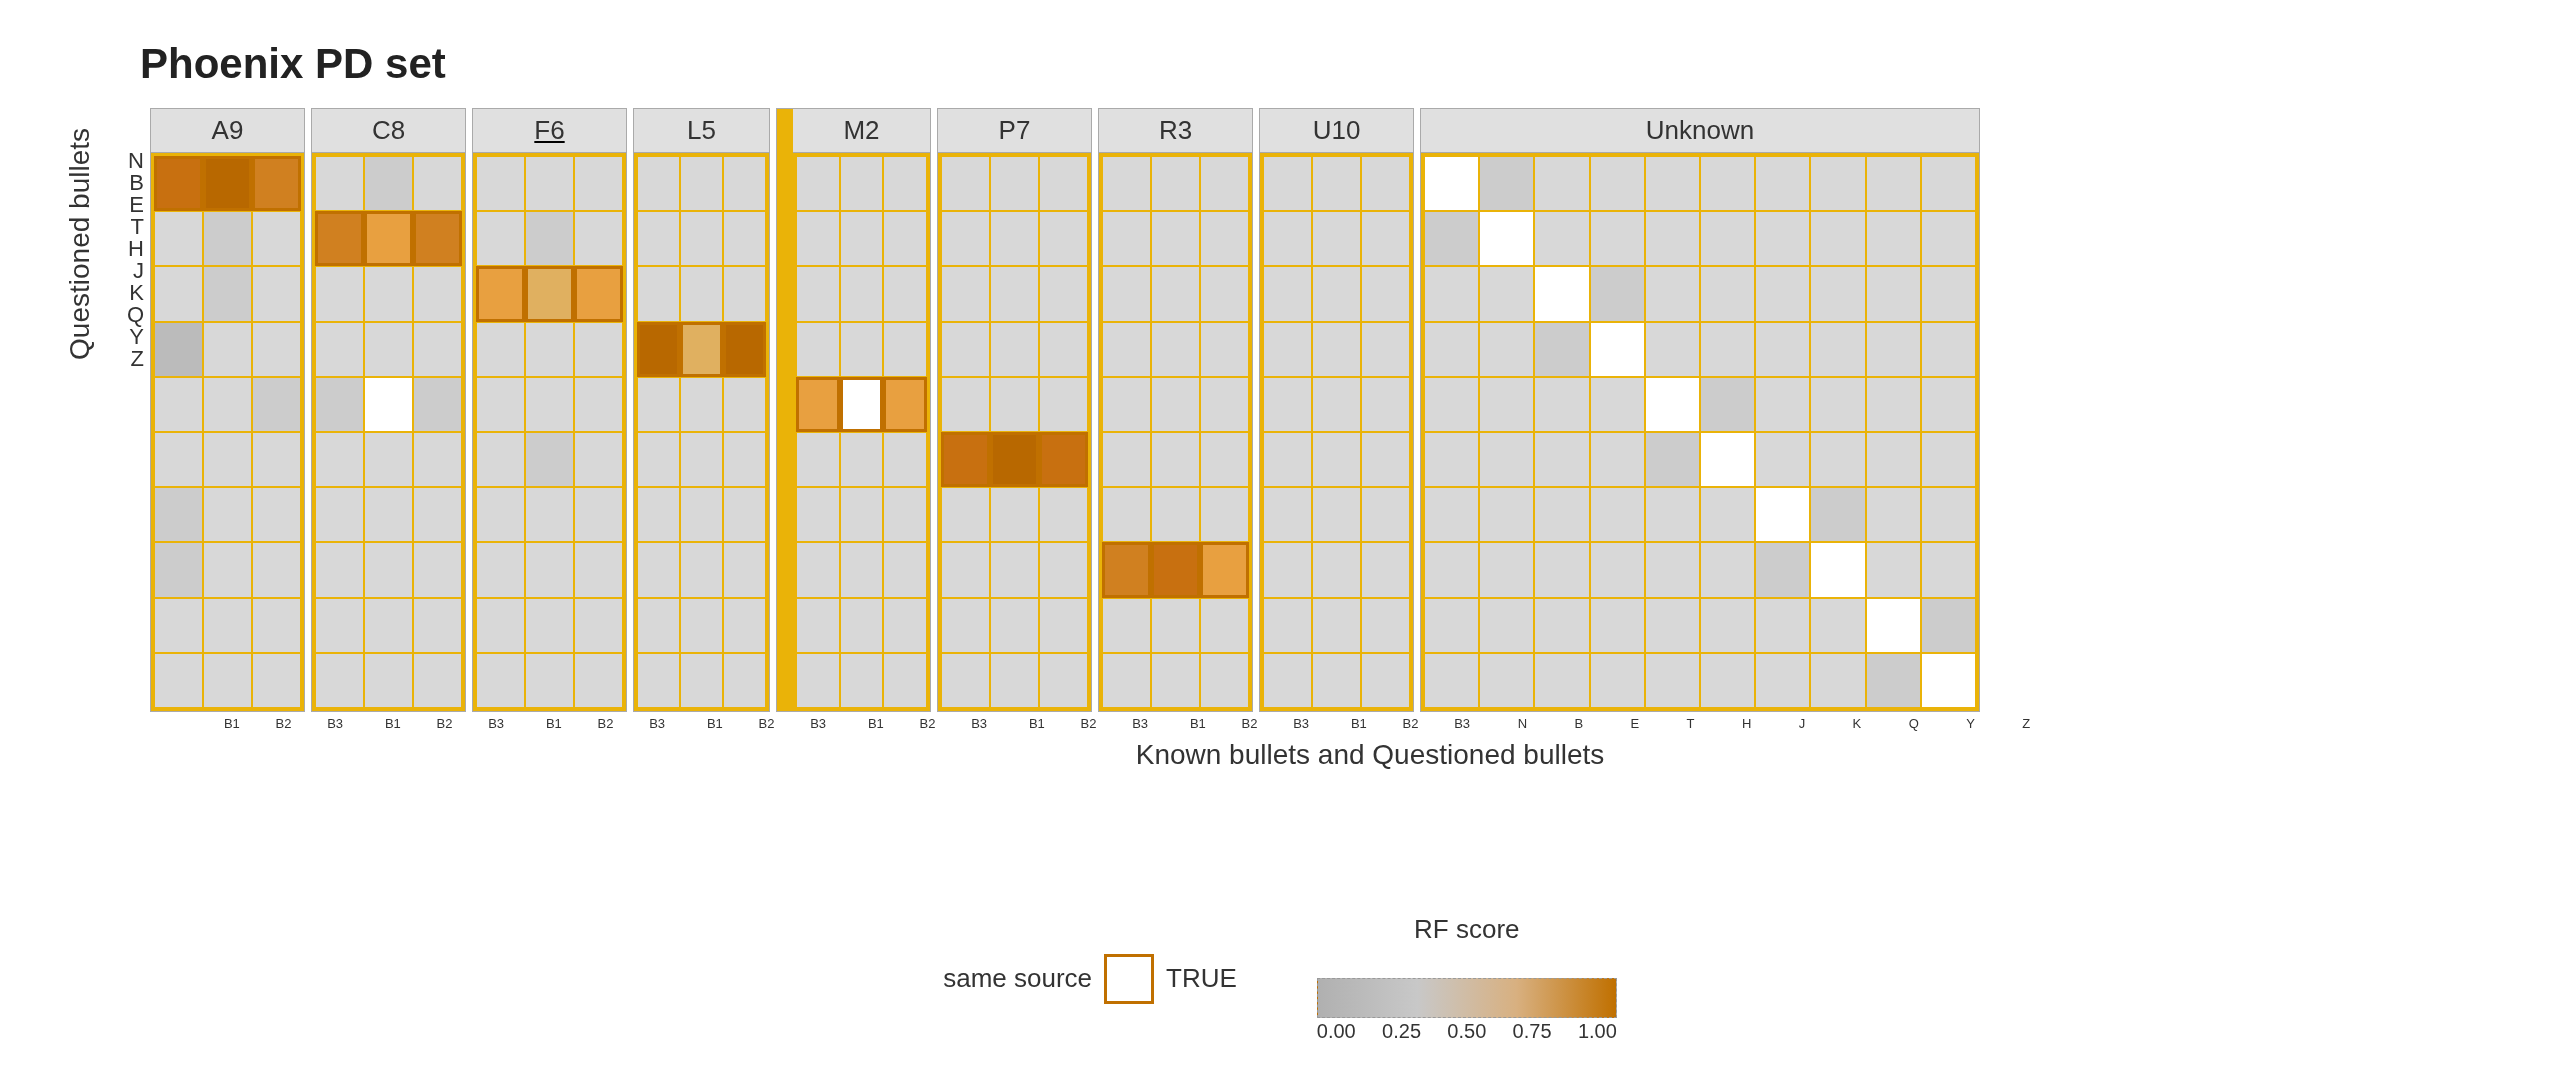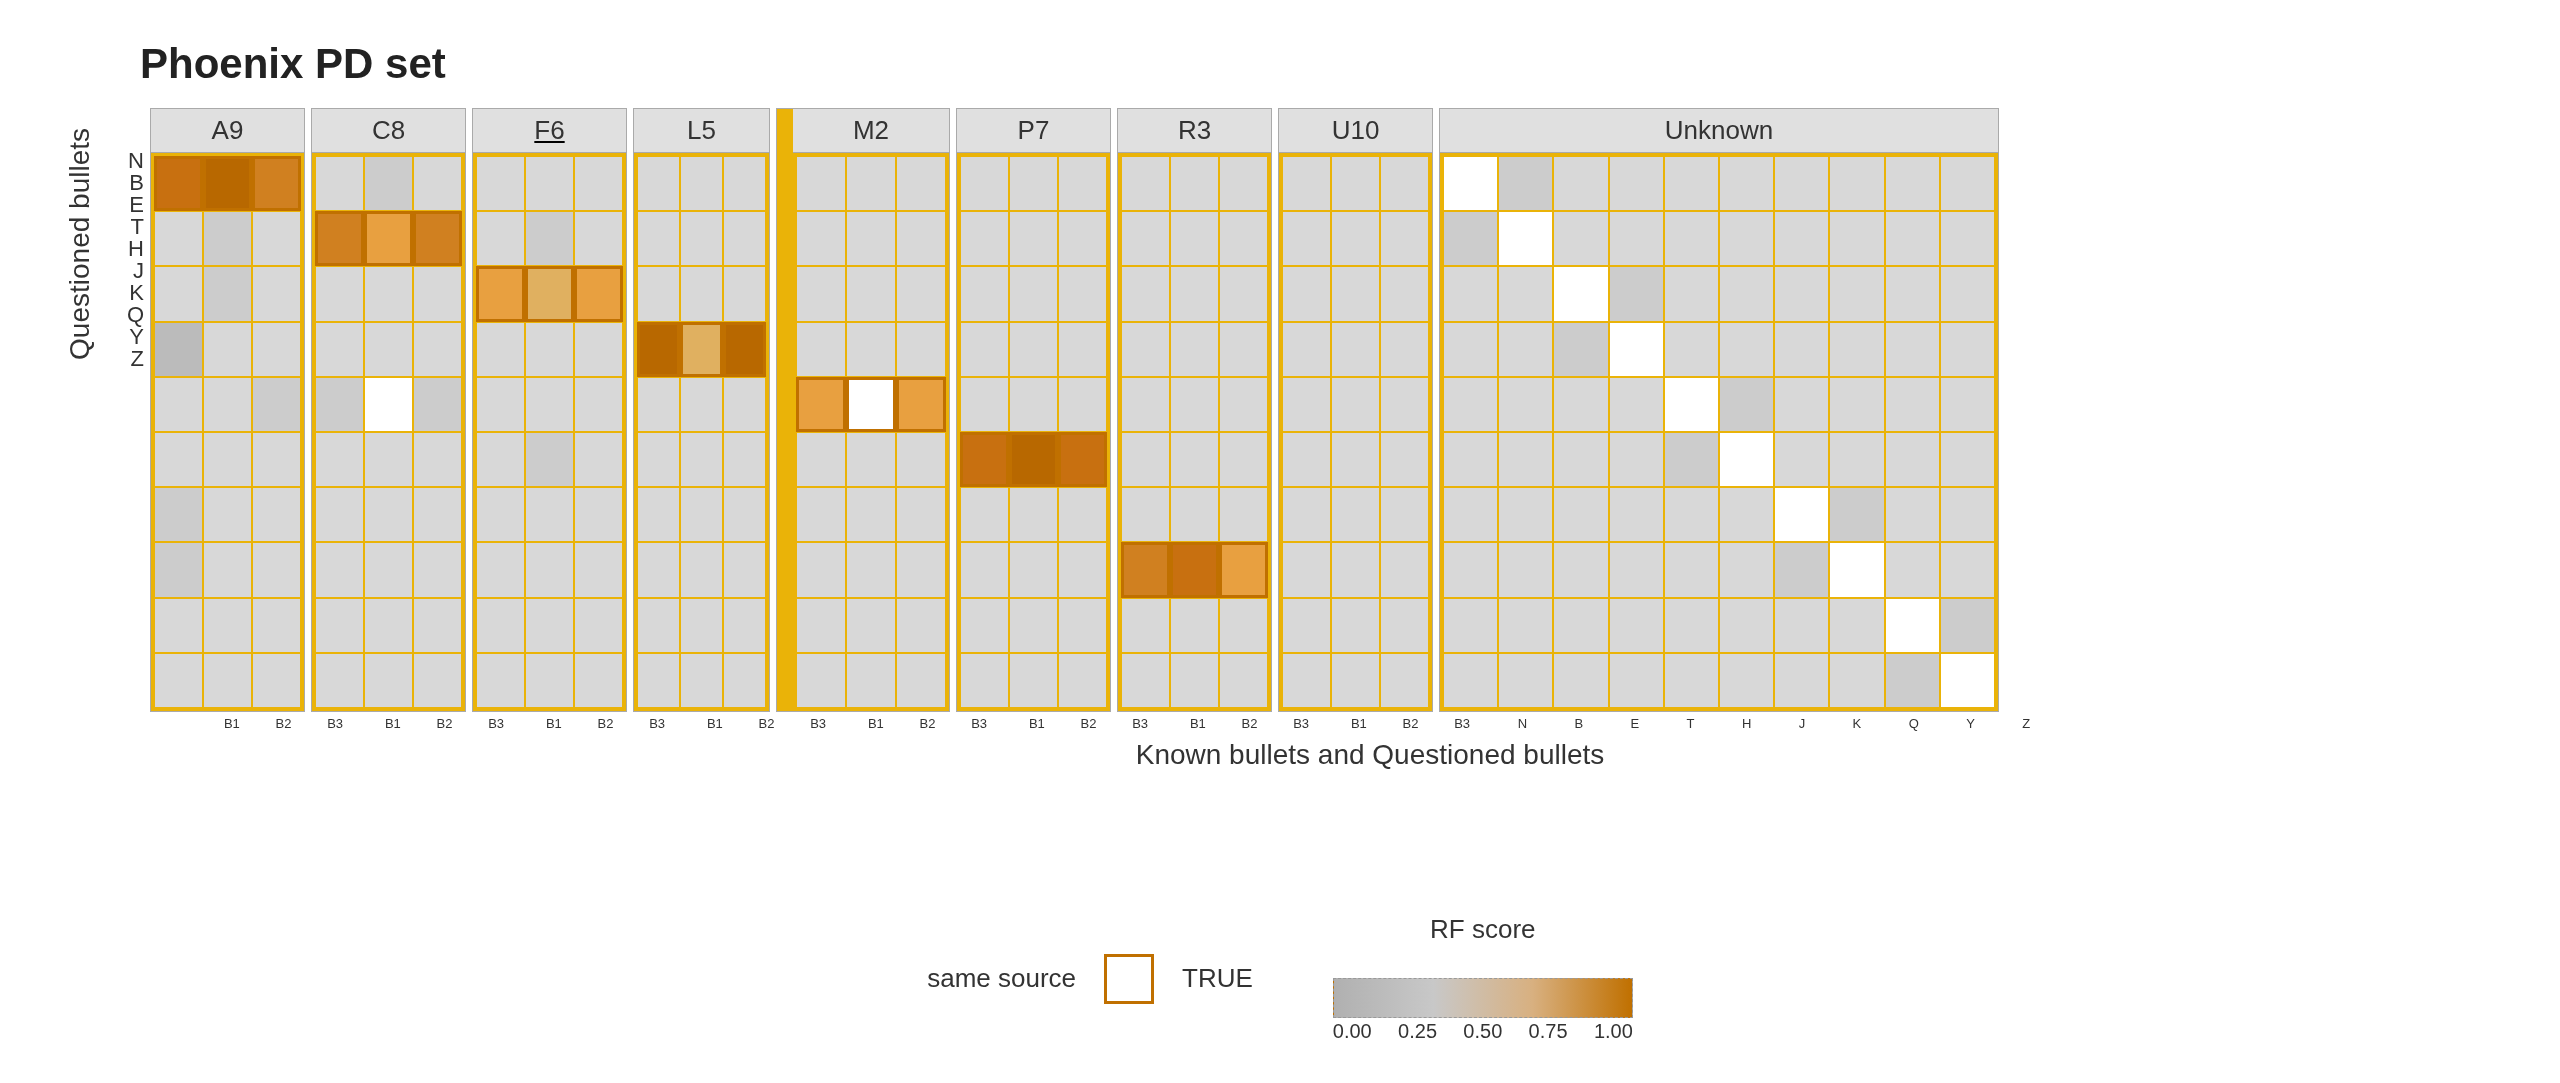--- a/index.html
+++ b/index.html
@@ -128,21 +128,21 @@
       flex-direction: row;
       align-items: center;
       justify-content: center;
       margin-top: 30px;
       gap: 80px;
     }
     .legend-same-source {
       display: flex;
       flex-direction: row;
       align-items: center;
-      gap: 28px;
+      gap: 12px;
     }
     .legend-label {
       font-size: 26px;
       color: #333;
     }
     .legend-box-true {
       width: 50px;
       height: 50px;
       border: 3px solid #c07000;
       background: transparent;
@@ -344,21 +344,21 @@
               <div class="heatmap-cell c-gray-lighter"></div>
               <div class="heatmap-cell c-gray-lighter"></div>
               <div class="heatmap-cell c-gray-lighter"></div>
               <div class="heatmap-cell c-gray-lighter"></div>
               <div class="heatmap-cell c-gray-lighter"></div>
               <div class="heatmap-cell c-gray-lighter"></div>
               <div class="heatmap-cell c-gray-lighter"></div>
               <div class="heatmap-cell c-gray-lighter"></div>
             </div>
           </div>
-          <div class="panel" style="width: 174px; height: 604px; padding-left: 16px;">
+          <div class="panel" style="width: 155px; height: 604px; padding-left: 16px;">
             <div class="panel-header">M2</div>
             <div class="heatmap-grid" style="grid-template-columns: repeat(3, 1fr); grid-template-rows: repeat(10, 1fr);">
               <div class="heatmap-cell c-gray-lighter"></div>
               <div class="heatmap-cell c-gray-lighter"></div>
               <div class="heatmap-cell c-gray-lighter"></div>
               <div class="heatmap-cell c-gray-lighter"></div>
               <div class="heatmap-cell c-gray-lighter"></div>
               <div class="heatmap-cell c-gray-lighter"></div>
               <div class="heatmap-cell c-gray-lighter"></div>
               <div class="heatmap-cell c-gray-lighter"></div>

